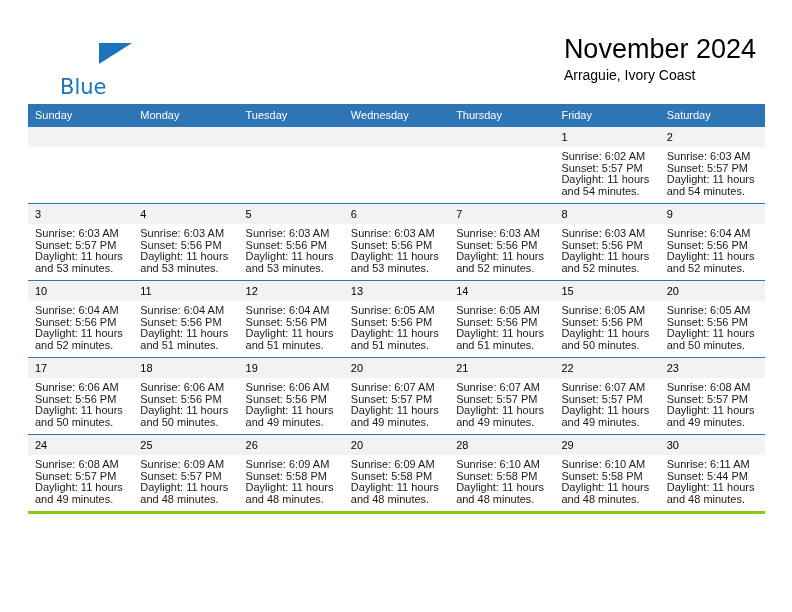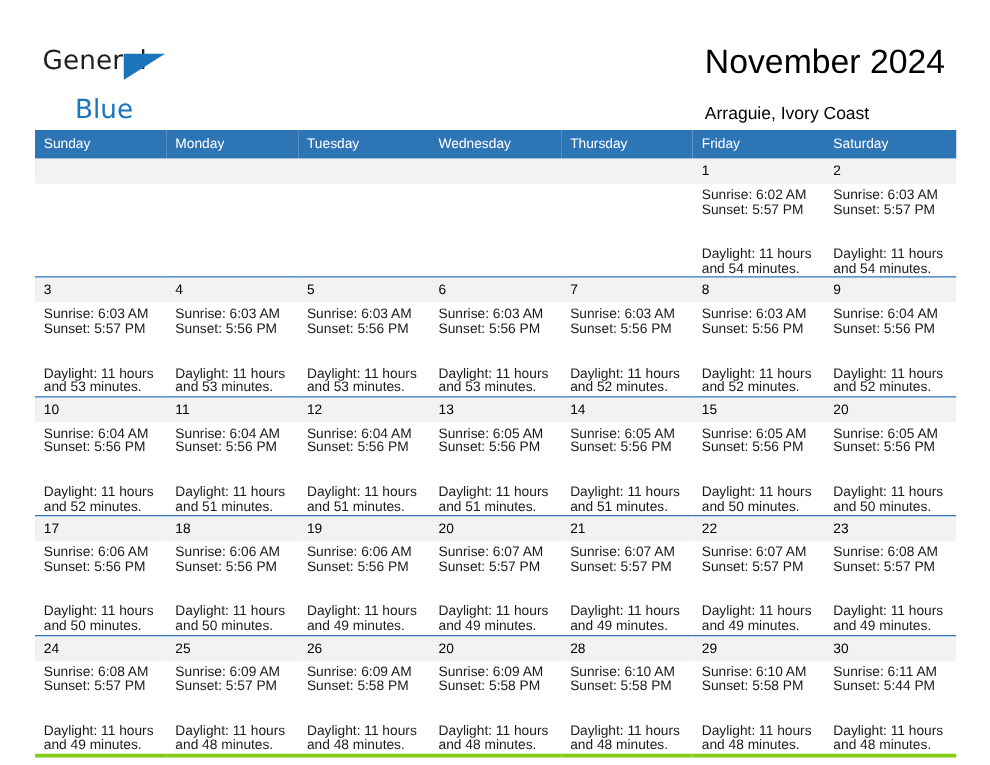--- a/index.html
+++ b/index.html
@@ -73,21 +73,21 @@
   }
   .cal-title {
     font-size: 27px;
     font-weight: 400;
     color: #000;
     line-height: 32px;
     white-space: nowrap;
     font-family: "Liberation Sans", sans-serif;
   }
   .cal-subtitle {
-    margin-top: 17px;
+    margin-top: 2px;
     font-size: 14px;
     font-weight: 400;
     color: #000;
     line-height: 17px;
     white-space: nowrap;
     font-family: "Liberation Sans", sans-serif;
   }
 
   
   .calendar {
@@ -139,35 +139,33 @@
     font-size: 11px;
     line-height: 11.6px;
     color: #1a1a1a;
     font-family: "Liberation Sans", sans-serif;
   }
   .cell-body div {
     white-space: nowrap;
   }
   .cell-body .daylight {
     white-space: normal;
-    margin-top: 24px;
   }
   td.blank .cell-body { visibility: hidden; }
   .calendar tbody tr:last-child td {
     border-bottom: 3px solid #84cc16;
   }
 </style>
 </head>
 <body>
 
 <div class="page">
 
   <div class="header">
     <div class="logo">
-      <span class="logo-general">General</span>
       <span class="logo-tri"></span>
       <span class="logo-blue">Blue</span>
     </div>
 
     <div class="title-block">
       <div class="cal-title">November 2024</div>
       <div class="cal-subtitle">Arraguie, Ivory Coast</div>
     </div>
   </div>
 

